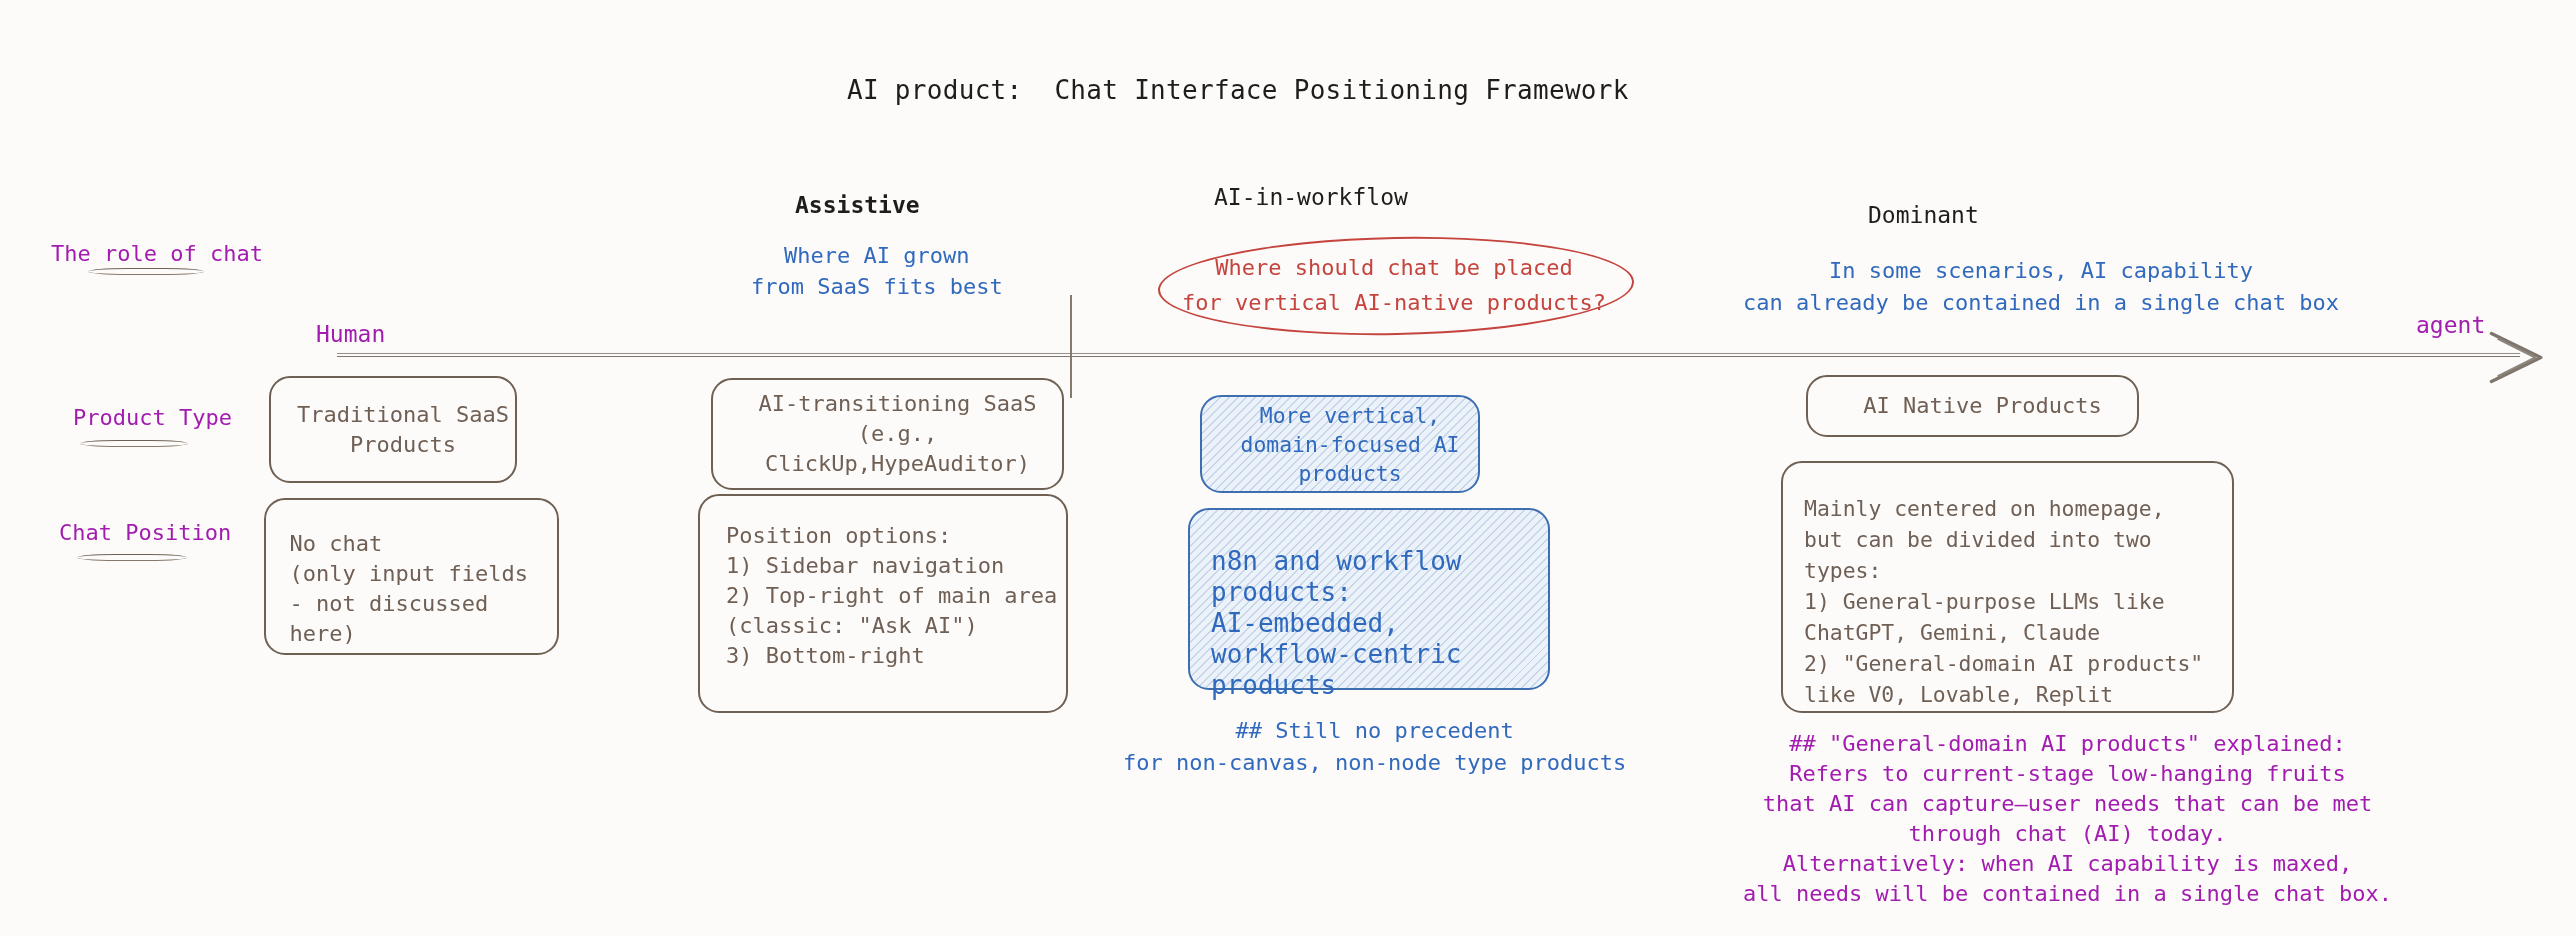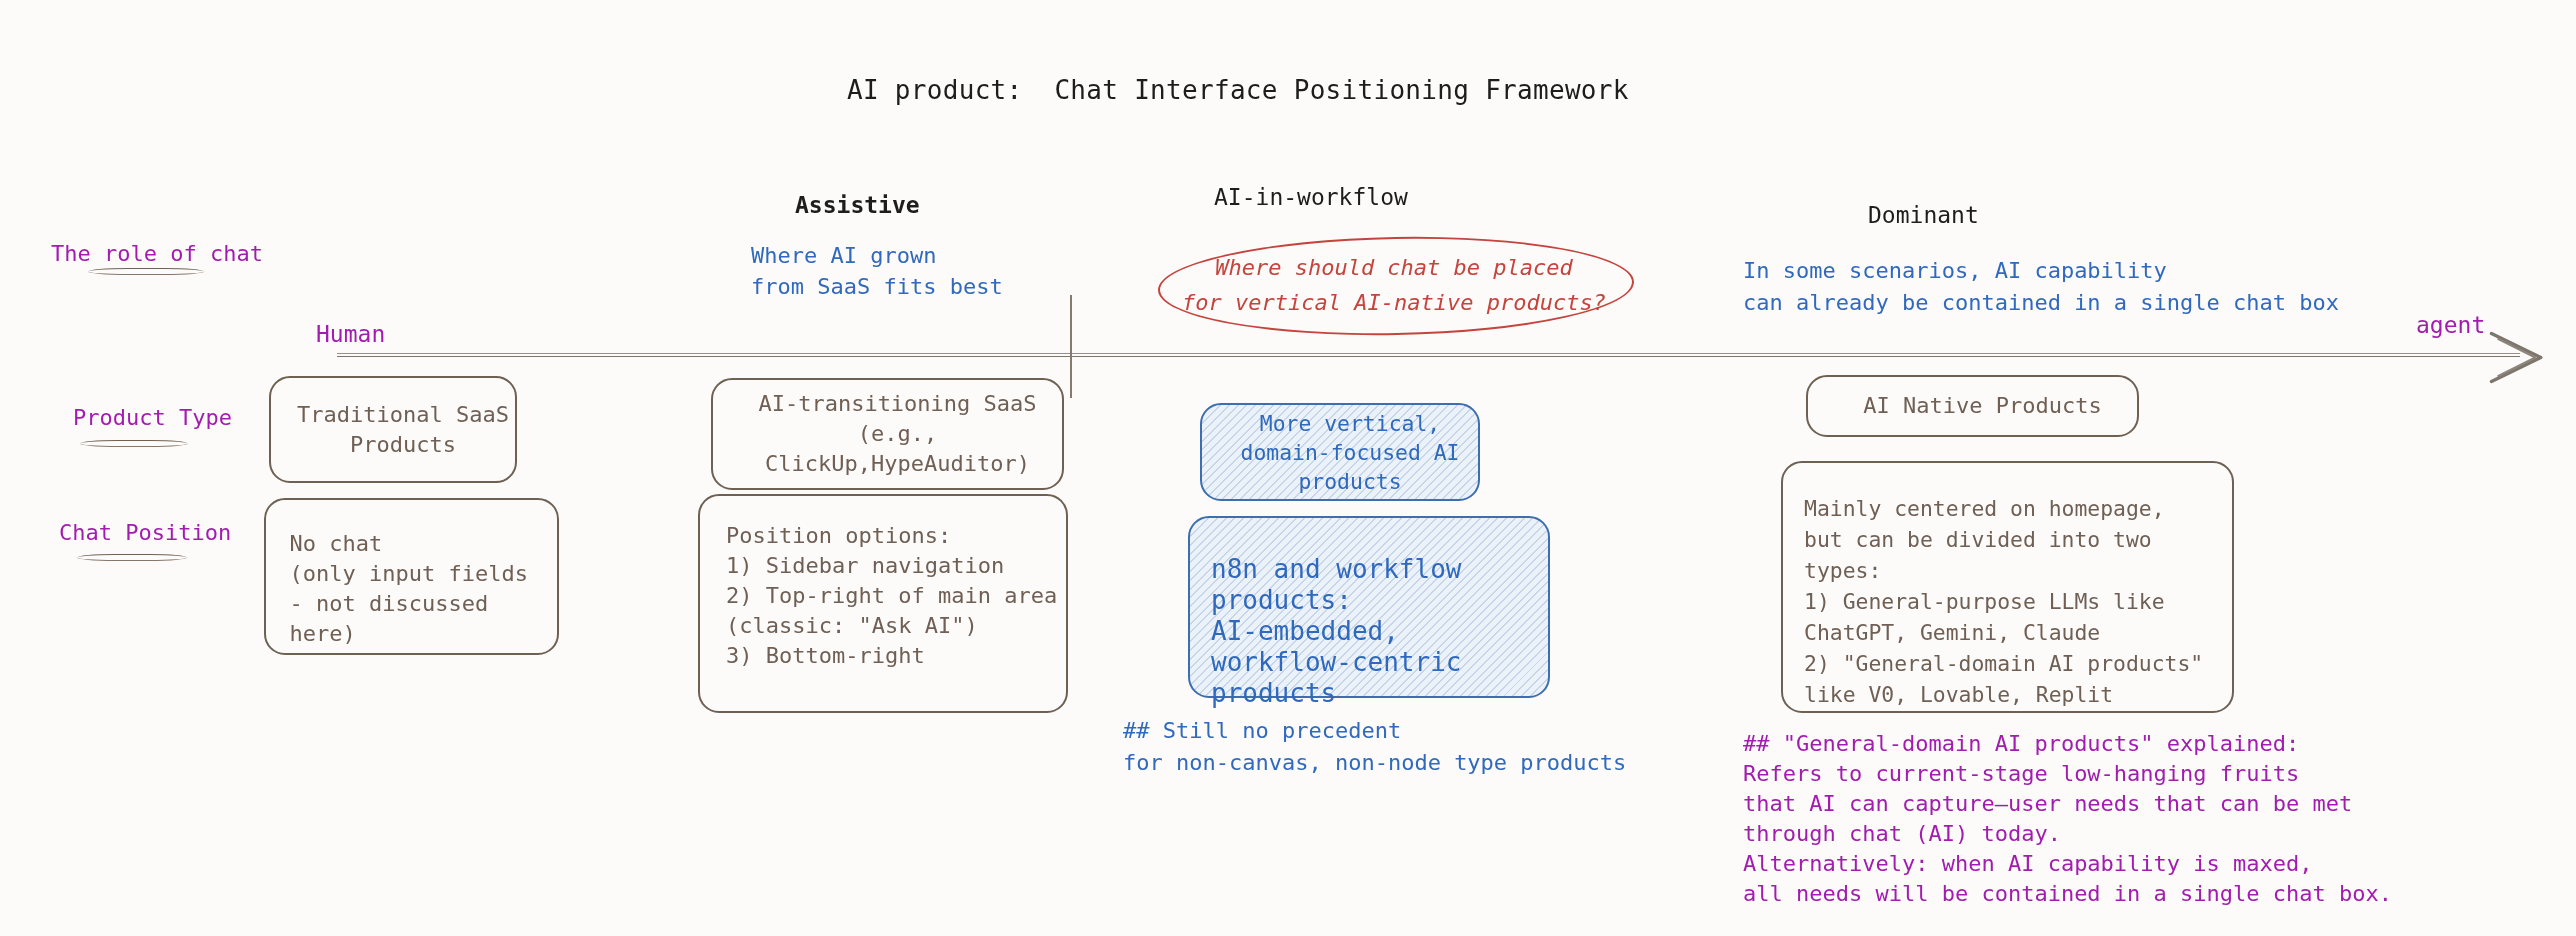--- a/index.html
+++ b/index.html
@@ -2,21 +2,21 @@
 <html style="font-size:11px"><head>
 <meta charset="utf-8">
 <style>
   html,body{margin:0;padding:0;}
   body{
     width:2576px;height:937px;
     background:#fcfbf9;
     position:relative;overflow:hidden;
     font-family:"DejaVu Sans Mono", monospace;
   }
-  .txt{position:absolute;white-space:pre-wrap;font-size:22px;line-height:30px;}
+  .txt{position:absolute;white-space:pre-wrap;font-size:22px;line-height:30px;text-align:center;}
   .black{color:#1d1d1b;}
   .brown{color:#a21caf;}
   .blue{color:#3069bd;}
   .red{color:#c5443e;}
   .title{font-size:26px;letter-spacing:0.3px;}
   .hdr{font-size:23px;}
   .ul{position:absolute;height:4.8px;border-top:1.7px solid #6f6054;border-bottom:1.4px solid #87776b;border-radius:40%/60%;}
   .box{
     position:absolute;
     border:2.1px solid #6f6054;
@@ -27,21 +27,20 @@
     box-sizing:border-box;
     background:transparent;
   }
   .box.center{display:flex;align-items:center;justify-content:center;text-align:center;padding-left:20px;}
   .bluebox{
     border-color:#3d6eb0;
     color:#2f69bd;
     background:repeating-linear-gradient(135deg,
       rgba(77,125,196,0.30) 0px, rgba(77,125,196,0.30) 1.4px,
       rgba(222,234,248,0.55) 1.4px, rgba(222,234,248,0.55) 6.2px);
-    margin-top:8px;
   }
   .axis{
     position:absolute;height:4.1px;box-sizing:border-box;
     border-top:1.4px solid #97908a;border-bottom:1.7px solid #7e766d;
   }
   .tick{position:absolute;width:2.1px;background:#857a6e;}
   .ellipse{
     position:absolute;border:2.4px solid #c5443e;border-radius:50%;
     transform:rotate(-1deg);
   }
@@ -73,21 +72,21 @@
 <div class="tick" style="left:1070px;top:295px;height:103px;"></div>
 
 <div class="txt black hdr" style="left:795px;top:190px;font-weight:bold;">Assistive</div>
 <div class="txt black hdr" style="left:1214px;top:182px;">AI-in-workflow</div>
 <div class="txt black hdr" style="left:1868px;top:200px;">Dominant</div>
 
 <div class="txt blue" style="left:751px;top:240px;line-height:31px;">Where AI grown
 from SaaS fits best</div>
 
 <div class="ellipse" style="left:1158px;top:237px;width:472px;height:94px;"></div>
-<div class="txt red" style="left:1165px;top:250px;width:458px;text-align:center;line-height:35px;font-style:italic;">Where should chat be placed
+<div class="txt red" style="left:1165px;top:250px;width:458px;text-align:center;line-height:35px;">Where should chat be placed
 for vertical AI-native products?</div>
 
 <div class="txt blue" style="left:1743px;top:255px;line-height:32px;">In some scenarios, AI capability
 can already be contained in a single chat box</div>
 
 <div class="box center" style="left:269px;top:376px;width:248px;height:107px;">Traditional SaaS
 Products</div>
 
 <div class="box center" style="left:711px;top:378px;width:353px;height:112px;">AI-transitioning SaaS
 (e.g.,

